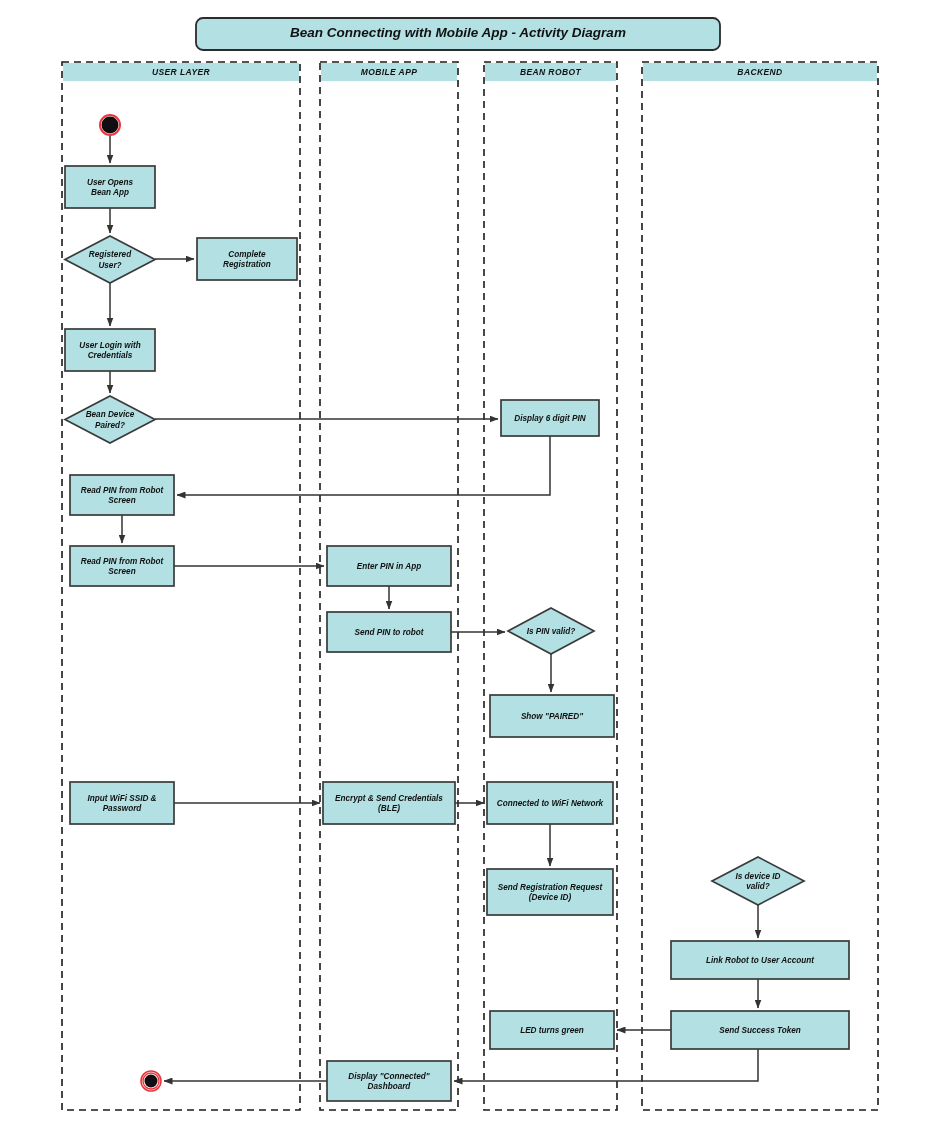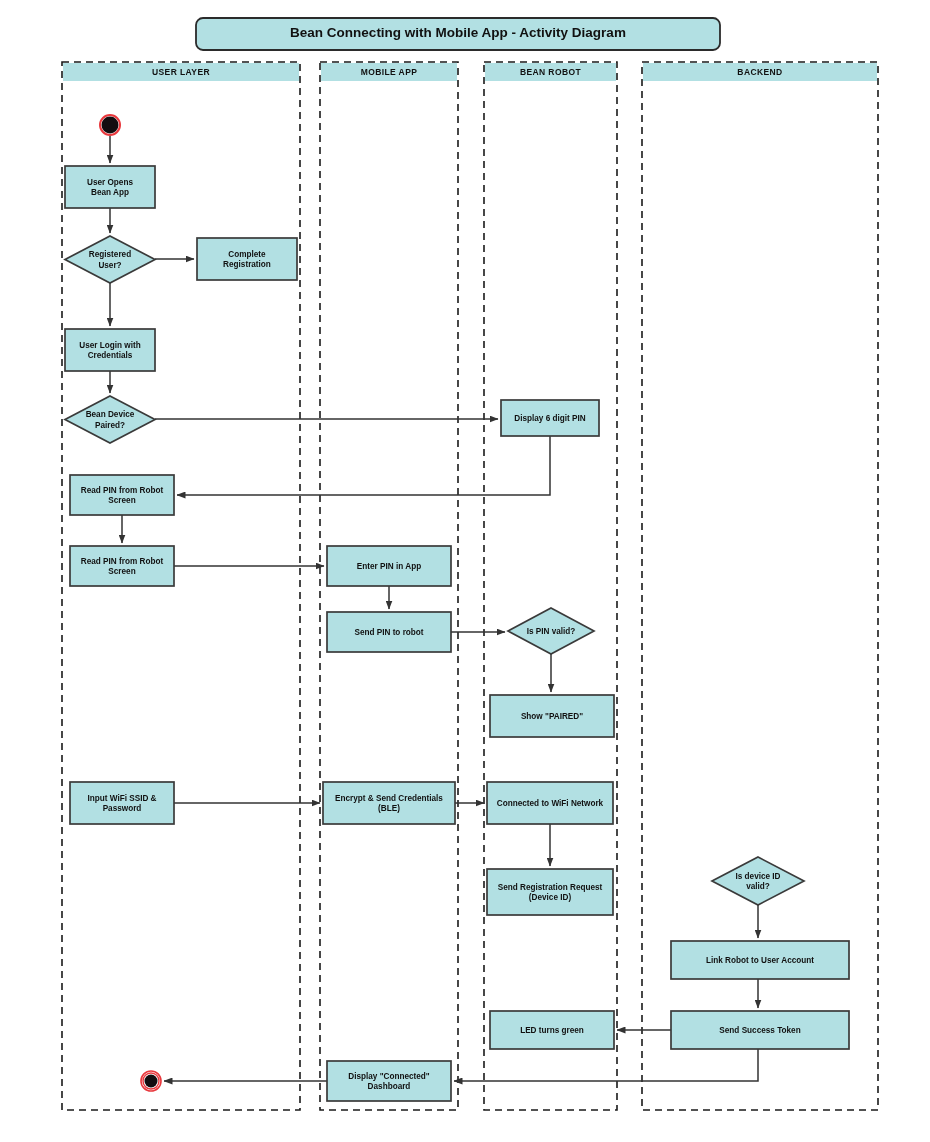--- a/index.html
+++ b/index.html
@@ -10,20 +10,21 @@
   body {
     width: 930px;
     height: 1142px;
     font-family: "Liberation Sans", sans-serif;
     overflow: hidden;
   }
   #diagram-root {
     position: relative;
     width: 930px;
     height: 1142px;
+    font-style: italic;
   }
   svg#activity-diagram {
     display: block;
     width: 930px;
     height: 1142px;
   }
   .lane-rect {
     fill: none;
     stroke: #1a1a1a;
     stroke-width: 1.6;

